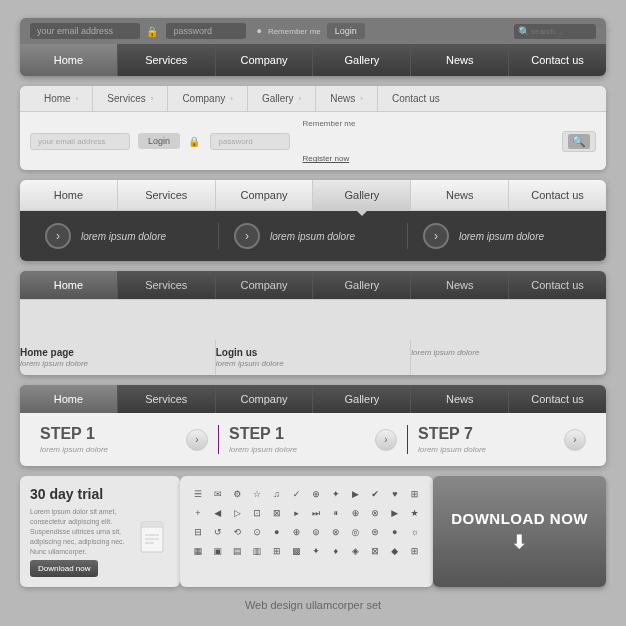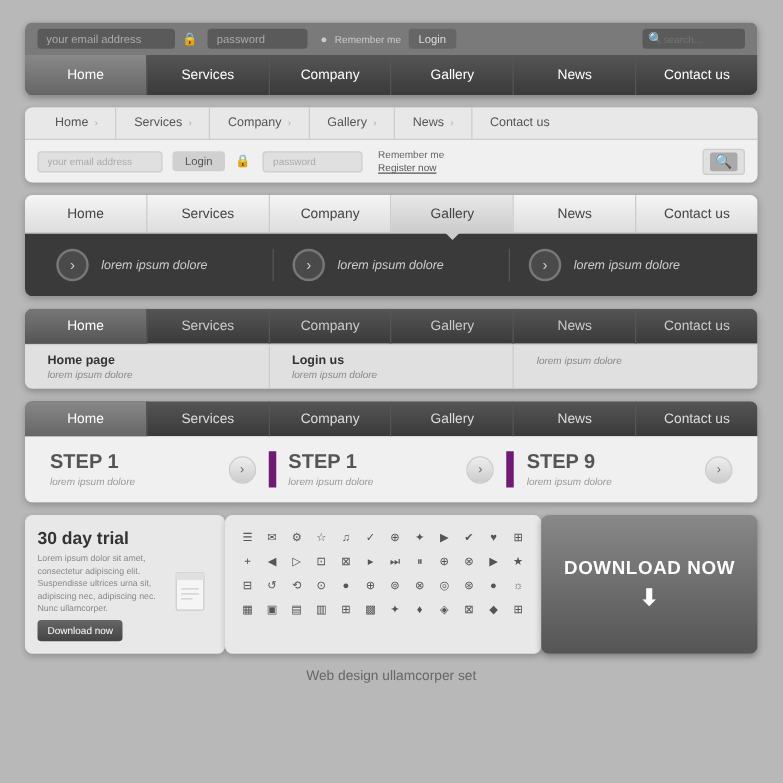--- a/index.html
+++ b/index.html
@@ -250,23 +250,24 @@
     }
     .nav-item-mixed:last-child { border-right: none; }
     .sub-nav-light {
       background: #e0e0e0;
       display: flex;
       align-items: stretch;
       border-top: 1px solid #ccc;
     }
     .sub-nav-item {
       flex: 1;
-      padding: 7px 18px;
+      padding: 7px 0;
       border-right: 1px solid #ccc;
       cursor: pointer;
+      margin-top: 40px;
     }
     .sub-nav-item:last-child { border-right: none; }
     .sub-nav-title { font-size: 10px; color: #333; font-weight: bold; }
     .sub-nav-desc { font-size: 8px; color: #888; font-style: italic; margin-top: 1px; }
 
     
     .nav-block-5 {
       width: 100%;
       border-radius: 6px;
       overflow: hidden;
@@ -297,21 +298,21 @@
       display: flex;
       align-items: center;
       padding: 12px 10px;
     }
     .step-item {
       flex: 1;
       display: flex;
       align-items: center;
       gap: 8px;
       padding: 0 10px;
-      border-right: 6px solid #701a75;
+      border-right: 1px solid #701a75;
     }
     .step-item:last-child { border-right: none; }
     .step-content { flex: 1; }
     .step-number { font-size: 16px; font-weight: bold; color: #555; }
     .step-desc { font-size: 8px; color: #999; font-style: italic; margin-top: 2px; }
     .step-arrow-btn {
       width: 22px; height: 22px;
       border-radius: 50%;
       border: 1px solid #ccc;
       background: linear-gradient(to bottom, #eee, #ccc);
@@ -448,21 +449,21 @@
     <div class="nav-tab-light">News <span class="tab-arrow">›</span></div>
     <div class="nav-tab-light">Contact us</div>
   </div>
   <div class="login-bar-light">
     <input class="input-light" type="text" style="width: 100px;" placeholder="your email address">
     <button class="login-btn-light">Login</button>
     <span class="lock-icon-sm" style="color:#aaa;">🔒</span>
     <input class="input-light" type="password" style="width: 80px;" placeholder="password">
     <div class="register-block">
       <div>Remember me</div>
-      <div style="cursor:pointer;color:#555;text-decoration:underline;">Register now</div>
+      <div style="cursor:pointer;color:#555;text-decoration:underline;margin-top:24px;">Register now</div>
     </div>
     <div class="search-box-light" style="margin-left:auto;">
       <span class="search-icon-light">🔍</span>
     </div>
   </div>
 </div>
 
 <div class="nav-block-3">
   <div class="nav-main-light">
     <div class="nav-item-light">Home</div>
@@ -531,21 +532,21 @@
     </div>
     <div class="step-item">
       <div class="step-content">
         <div class="step-number">STEP 1</div>
         <div class="step-desc">lorem ipsum dolore</div>
       </div>
       <div class="step-arrow-btn">›</div>
     </div>
     <div class="step-item">
       <div class="step-content">
-        <div class="step-number">STEP 9</div>
+        <div class="step-number">STEP 7</div>
         <div class="step-desc">lorem ipsum dolore</div>
       </div>
       <div class="step-arrow-btn">›</div>
     </div>
   </div>
 </div>
 
 <div class="bottom-row">
 
   <div class="trial-box">

